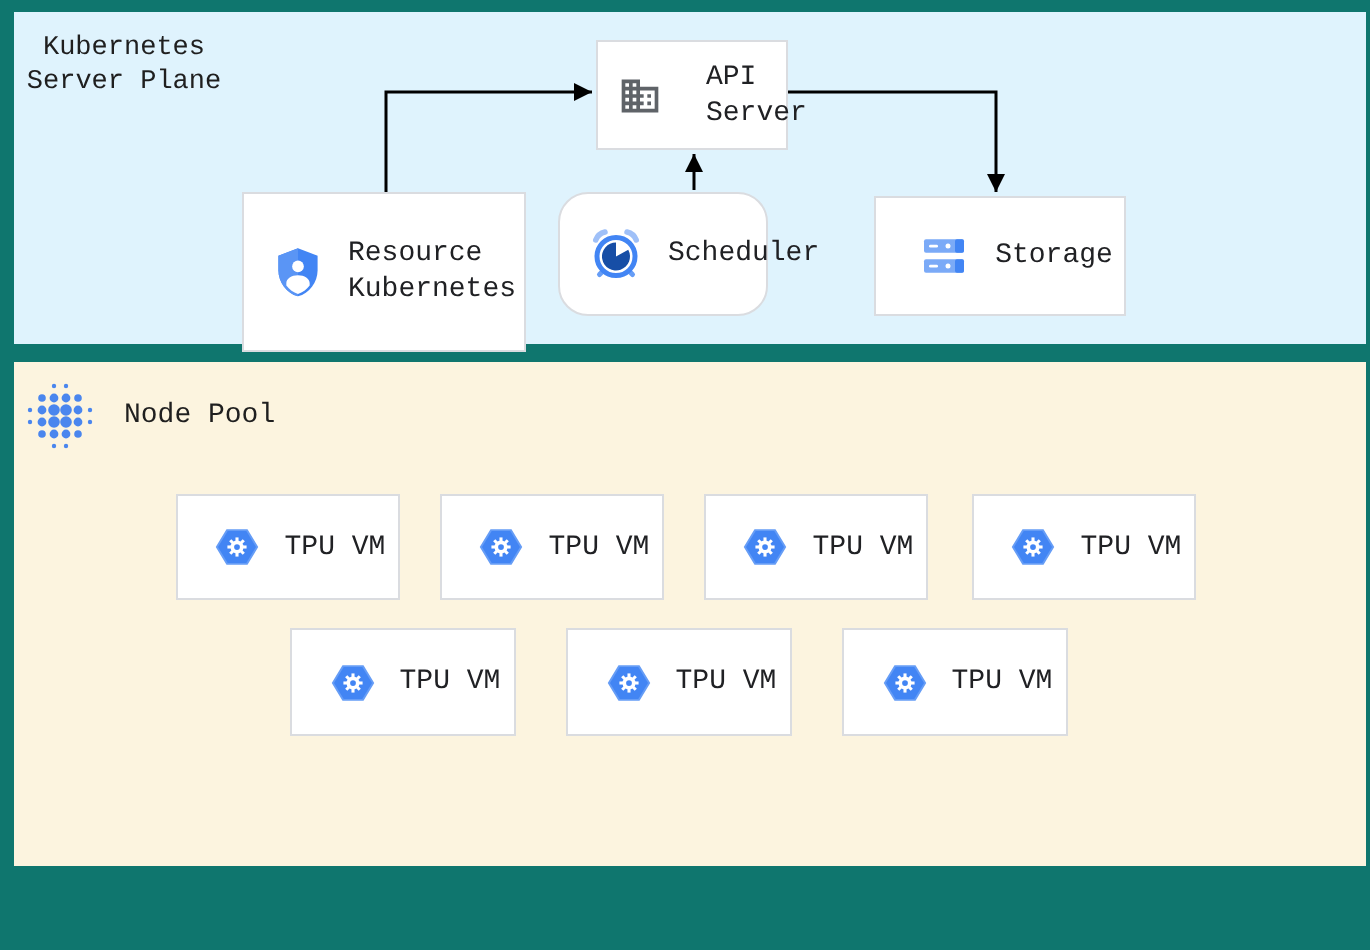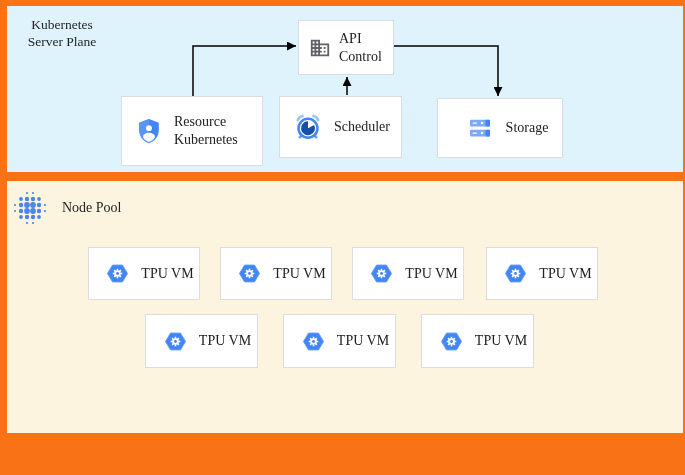--- a/index.html
+++ b/index.html
@@ -1,18 +1,18 @@
 <!DOCTYPE html>
 <html><head>
 <meta charset="utf-8">
 <style>
   html,body{margin:0;padding:0;background:#fff;}
   .canvas{
-    position:relative;width:685px;height:475px;background:#f97316;
-    font-family:Liberation Serif, serif;color:#202124;overflow:hidden;
+    position:relative;width:685px;height:475px;background:#0f766e;
+    font-family:Liberation Mono, monospace;color:#202124;overflow:hidden;
   }
   .region{position:absolute;}
   .region.control-plane{left:7px;top:6px;width:676px;height:166px;background:#dff3fd;}
   .region.node-pool{left:7px;top:181px;width:676px;height:252px;background:#fcf4df;}
   .region-title{
     position:absolute;left:10px;top:16px;width:104px;text-align:center;
     font-size:13.5px;line-height:17px;color:#1f1f1f;
   }
   .np-title{position:absolute;left:62px;top:200px;font-size:14px;color:#1f1f1f;text-align:center;}
   .node{
@@ -42,44 +42,44 @@
     <defs>
       <marker id="ah" markerUnits="userSpaceOnUse" markerWidth="9" markerHeight="9" refX="9" refY="4.5" orient="auto">
         <path d="M0,0 L9,4.5 L0,9 Z" fill="#000"></path>
       </marker>
     </defs>
     <path d="M193,96 L193,46 L296,46" fill="none" stroke="#000" stroke-width="1.5" marker-end="url(#ah)"></path>
     <path d="M394,46 L498,46 L498,96" fill="none" stroke="#000" stroke-width="1.5" marker-end="url(#ah)"></path>
     <path d="M347,95 L347,77" fill="none" stroke="#000" stroke-width="1.5" marker-end="url(#ah)"></path>
   </svg>
 
-  <div class="node" style="left:298px;top:20px;width:96px;height:55px;padding-left:10px;gap:8px;">
+  <div class="node" style="left:298px;top:20px;width:96px;height:55px;padding-left:10px;gap:22px;">
     <svg width="22" height="22" viewBox="0 0 24 24">
       <path fill="#5f6368" d="M12 7V3H2v18h20V7H12zM6 19H4v-2h2v2zm0-4H4v-2h2v2zm0-4H4V9h2v2zm0-4H4V5h2v2zm4 12H8v-2h2v2zm0-4H8v-2h2v2zm0-4H8V9h2v2zm0-4H8V5h2v2zm10 12h-8v-2h2v-2h-2v-2h2v-2h-2V9h8v10zm-2-8h-2v2h2v-2zm0 4h-2v2h2v-2z"></path>
     </svg>
     <div class="node-label">
       <div>API</div>
-      <div>Control</div>
+      <div>Server</div>
     </div>
   </div>
 
-  <div class="node" style="left:121px;top:96px;width:142px;height:70px;">
+  <div class="node" style="left:121px;top:96px;width:142px;height:80px;">
     <svg width="28" height="28" viewBox="0 0 24 24">
       <path d="M12 1.8L3.6 5v6.2c0 5.2 3.6 10 8.4 11.2 4.8-1.2 8.4-6 8.4-11.2V5L12 1.8z" fill="#4285f4"></path>
       <path d="M12 1.8L3.6 5v6.2c0 5.2 3.6 10 8.4 11.2V1.8z" fill="#5a95f5"></path>
       <circle cx="12" cy="9.6" r="2.5" fill="#fff"></circle>
       <path d="M12 13.4c-2.8 0-5 1.5-5 3.3v1.1c1.3 1.7 3 3 5 3.6 2-.6 3.7-1.9 5-3.6v-1.1c0-1.8-2.2-3.3-5-3.3z" fill="#fff"></path>
     </svg>
     <div class="node-label">
       <div>Resource</div>
       <div>Kubernetes</div>
     </div>
   </div>
 
-  <div class="node" style="left:279px;top:96px;width:123px;height:62px;">
+  <div class="node" style="left:279px;top:96px;width:105px;height:62px;border-radius:15px;">
     <svg width="30" height="30" viewBox="0 0 24 24">
       <path d="M7.6 3.2A5.2 5.2 0 0 0 3.9 6.4" fill="none" stroke="#9fc0f8" stroke-width="2.2" stroke-linecap="round"></path>
       <path d="M16.4 3.2a5.2 5.2 0 0 1 3.7 3.2" fill="none" stroke="#9fc0f8" stroke-width="2.2" stroke-linecap="round"></path>
       <path d="M5.4 20.2l1.7-1.7M18.6 20.2l-1.7-1.7" fill="none" stroke="#669df6" stroke-width="2" stroke-linecap="round"></path>
       <circle cx="12" cy="13" r="7.6" fill="#fff" stroke="#4285f4" stroke-width="2"></circle>
       <path d="M12 13 L12 7.4 A5.6 5.6 0 1 0 16.9 10.3 Z" fill="#174ea6"></path>
     </svg>
     <span class="node-label">Scheduler</span>
   </div>
 

